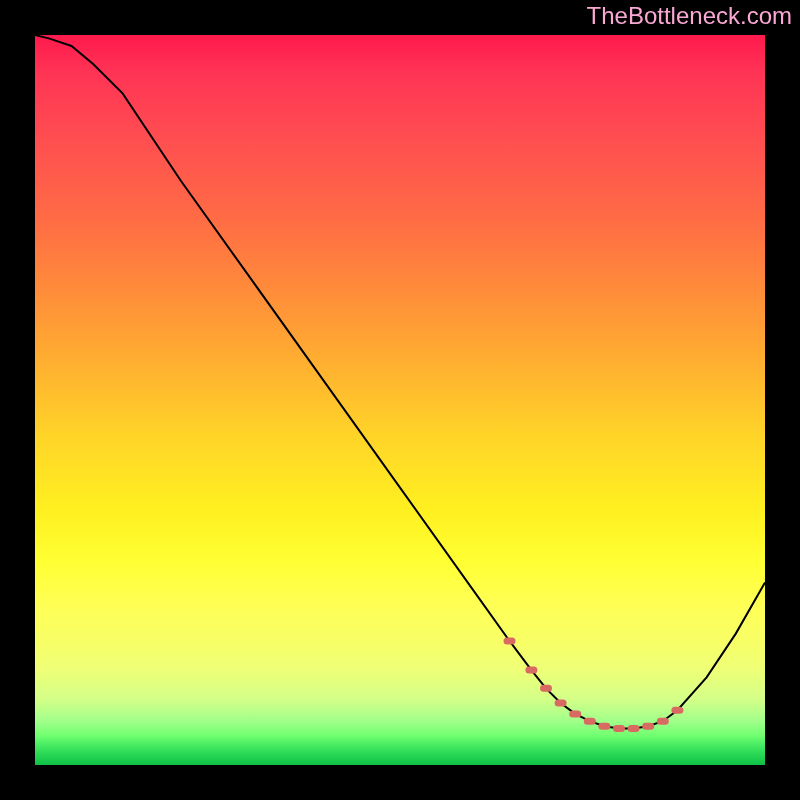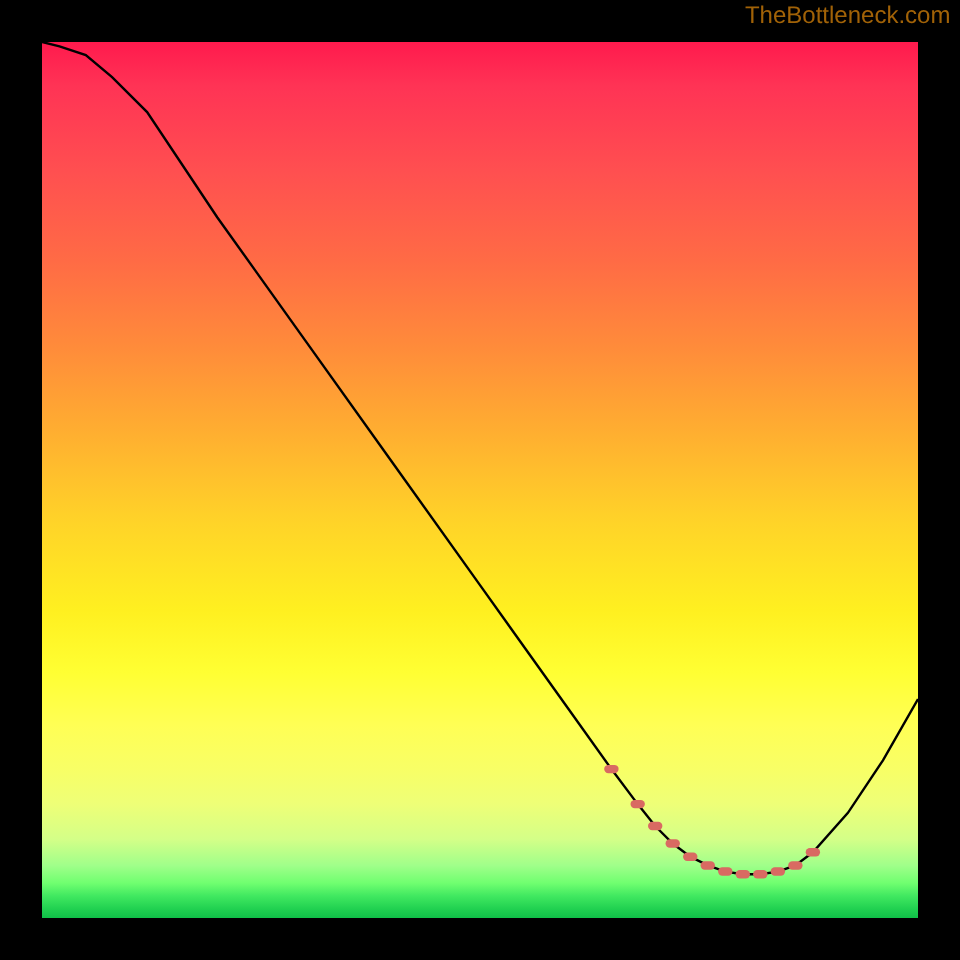--- a/index.html
+++ b/index.html
@@ -12,22 +12,22 @@
     height: 800px;
     background: #000;
     position: relative;
     overflow: hidden;
     font-family: Arial, sans-serif;
   }
   .watermark {
     position: absolute;
     top: 2px;
     right: 8px;
-    color: #a16207;
-    font-size: 20px;
+    color: #f9a8d4;
+    font-size: 24px;
     font-weight: normal;
     z-index: 10;
   }
   .plot-area {
     position: absolute;
     left: 35px;
     top: 35px;
     width: 730px;
     height: 730px;
     background: linear-gradient(to bottom,

